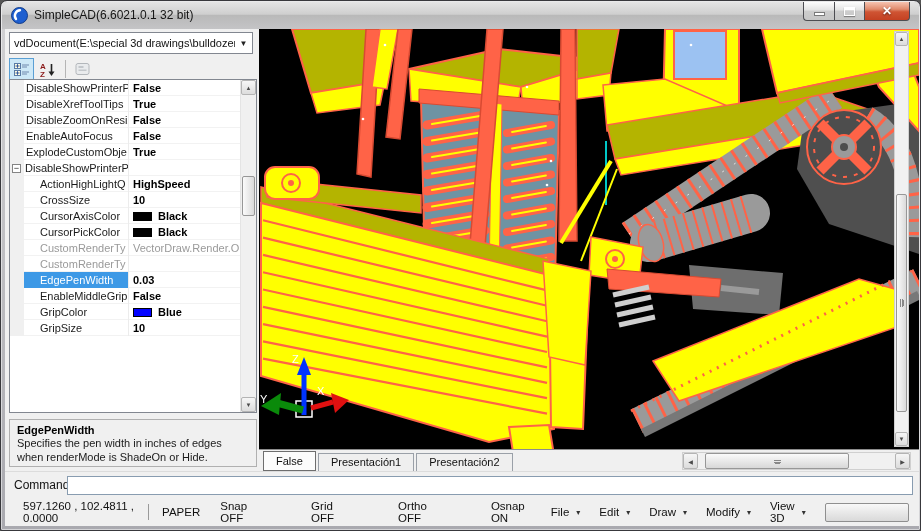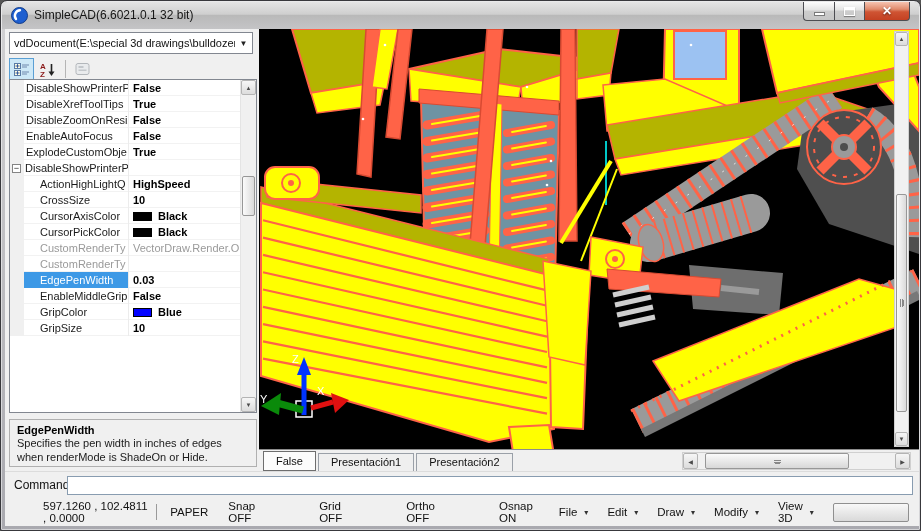--- a/index.html
+++ b/index.html
@@ -75,21 +75,21 @@
     border:1px solid #b4b4b4;border-radius:2px;display:flex;align-items:center;justify-content:center;font-size:6px;color:#4a4a4a;}
   .hbtn.left{left:0;} .hbtn.right{right:0;}
   .hthumb{position:absolute;left:22px;width:144px;top:0;height:16px;background:linear-gradient(180deg,#fbfbfb,#d8d8d8);
     border:1px solid #979797;border-radius:2px;display:flex;align-items:center;justify-content:center;}
   .vthumb{display:flex;align-items:center;justify-content:center;}
   
   .cmdrow{position:absolute;left:4px;top:470px;width:914px;height:27px;background:#f0f0f0;display:flex;align-items:center;border-top:1px solid #dcdcdc;}
   .cmdlabel{font-size:12px;color:#111;padding-left:9px;width:62px;}
   .cmdinput{flex:1;height:19px;margin-right:6px;border:1px solid #889cb0;background:#fff;font-size:12px;padding:0 4px;outline:none;font-family:"Liberation Sans",sans-serif;}
   .statusbar{position:absolute;left:4px;top:497px;width:914px;height:28px;background:#f0f0f0;display:flex;align-items:center;font-size:11.5px;color:#111;}
-  .coords{margin-left:38px;width:172px;}
+  .coords{margin-left:18px;width:172px;}
   .statsep{height:16px;border-left:1px solid #9a9a9a;margin:0 3px;}
   .smode{margin-left:10px;}
   .stoggle{margin-left:20px;cursor:default;}
   .smenus{display:flex;margin-left:26px;}
   .smenu{display:flex;align-items:center;margin-right:19px;cursor:default;}
   .smenu .mlabel{margin-right:7px;}
   .smenu .marrow{font-size:8px;color:#333;}
   .statbox{margin-left:auto;margin-right:10px;width:118px;height:19px;background:linear-gradient(180deg,#f8f8f8,#d9d9d9);
     border:1px solid #8f8f8f;border-radius:2px;}
 </style>

